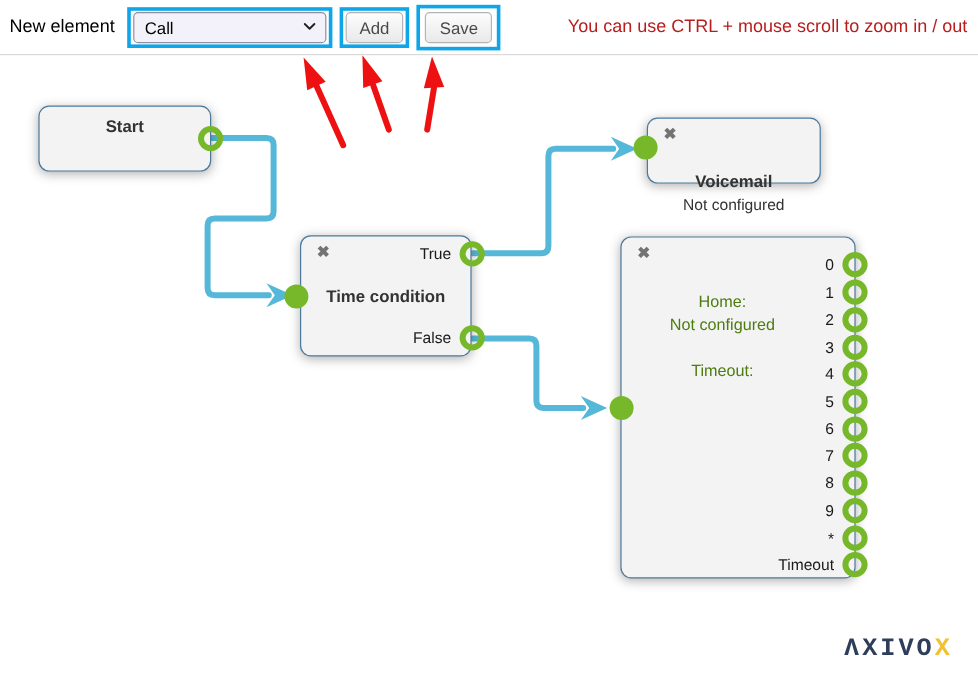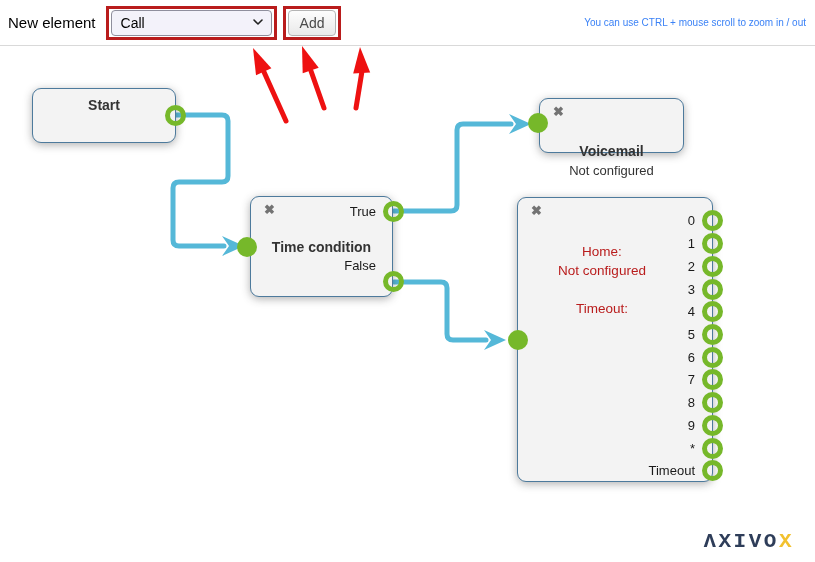--- a/index.html
+++ b/index.html
@@ -9,35 +9,35 @@
     background:#ffffff; font-family:"Liberation Sans", sans-serif;
   }
 
   
   .toolbar {
     position:relative; z-index:2; display:flex; align-items:center;
     height:46px; padding:16px 6px; background:#fff;
     border-bottom:1px solid #d9d9d9; gap:6px;
   }
   .toolbar .lbl { font-size:15px; color:#000; margin:0 4px 0 2px; white-space:nowrap; }
-  .redbox { border:3px solid #b91c1c; display:inline-flex; align-items:center; padding:1px 2px; background:transparent; }
+  .redbox { border:3px solid #0ea5e9; display:inline-flex; align-items:center; padding:1px 2px; background:transparent; }
   .selwrap { position:relative; display:inline-block; }
   select.elsel {
     -webkit-appearance:none; appearance:none;
     width:161px; height:26px; padding:2px 26px 2px 9px;
     font-family:"Liberation Sans",sans-serif; font-size:14px; color:#000;
     background:#f3f2fa; border:1px solid #8f8f9d; border-radius:4px;
   }
   .chev { position:absolute; right:8px; top:6px; pointer-events:none; line-height:0; }
   .btn {
     font-family:"Liberation Sans",sans-serif; font-size:14px; color:#4a4a4a;
     background:linear-gradient(#fdfdfd,#e9e9e9); border:1px solid #b4b4b4;
     border-radius:4px; padding:4px 11px; cursor:pointer;text-align:right;
   }
-  .hint { margin-left:auto; font-size:10px; color:#3b82f6; padding-right:3px; white-space:nowrap; }
+  .hint { margin-left:auto; font-size:15px; color:#b91c1c; padding-right:3px; white-space:nowrap; }
 
   
   .canvas { position:absolute; inset:0; z-index:1;border-radius:22px; }
   svg.layer { position:absolute; left:0; top:0; pointer-events:none; }
   #wires   { z-index:0; }
   #overlay { z-index:4; }
 
   .node {
     position:absolute; z-index:1;
     background:#f3f3f3; border:1.5px solid #4d7a9c; border-radius:9px;
@@ -57,21 +57,21 @@
   .dot { width:20px; height:20px; background:#76b82a; border-radius:50%; }
 
   .outlabel { position:absolute; right:16px; font-size:13px; color:#1a1a1a; }
 
   .vm-body { padding-top:6px; text-align:center;margin-top:37px; }
   .vm-body .title { line-height:19px; }
   .vm-status { font-size:13px; color:#333; line-height:19px; }
 
   .menu-center {
     position:absolute; left:0; right:26px; top:44px;
-    text-align:center; font-size:13.5px; color:#b91c1c; line-height:19px;
+    text-align:center; font-size:13.5px; color:#4d7c0f; line-height:19px;
   }
   .menu-center .spacer { height:19px; }
   .menu-ports { position:absolute; top:11.5px; right:-11px; }
   .port-row { display:flex; align-items:center; justify-content:flex-end; gap:7px; height:22.72px; }
   .port-label { font-size:13px; color:#1a1a1a; }
 
   
   .logo {
     position:absolute; right:21px; bottom:9px; z-index:1;
     font-size:21px; font-weight:bold; letter-spacing:2.5px; line-height:22px;font-family:Liberation Mono, monospace;
@@ -97,20 +97,23 @@
               <path d="M2 4 L6 8 L10 4" stroke="#222" stroke-width="1.6" fill="none" stroke-linecap="round" stroke-linejoin="round"></path>
             </svg>
         </span>
       </span>
     </span>
 
     <span class="redbox">
       <button class="btn">Add</button>
     </span>
 
+    <span class="redbox" style="padding:3px 4px;">
+      <button class="btn">Save</button>
+    </span>
 
     <span class="hint">You can use CTRL + mouse scroll to zoom in / out</span>
   </div>
 
   <div class="canvas">
 
     <svg id="wires" class="layer" width="815" height="562">
       <g stroke="#55b8d8" stroke-width="5" fill="none" stroke-linecap="round">
         <path d="M175,115 H222 Q228,115 228,121 V176 Q228,182 222,182 H179 Q173,182 173,188 V240 Q173,246 179,246 H224"></path>
         <path d="M394,211 H451 Q457,211 457,205 V130 Q457,124 463,124 H511"></path>
@@ -134,21 +137,21 @@
         <div class="title">Voicemail</div>
         <div class="vm-status">Not configured</div>
       </div>
       <span class="dot" style="left:-12px; top:14px;"></span>
     </div>
 
     <div class="node" style="left:250px; top:196px; width:143px; height:101px;">
       <span class="close">✖</span>
       <div class="title" style="position:absolute; left:0; right:0; top:42px;">Time condition</div>
       <span class="outlabel" style="top:7px;">True</span>
-      <span class="outlabel" style="top:61px;">False</span>
+      <span class="outlabel" style="top:77px;">False</span>
       <span class="ring abs" style="left:132px; top:4px;"></span>
       <span class="ring abs" style="left:132px; top:74px;"></span>
       <span class="dot" style="left:-14px; top:40px;"></span>
     </div>
 
     <div class="node" style="left:517px; top:197px; width:196px; height:285px;">
       <span class="close">✖</span>
 
       <div class="menu-center">
         <div>Home:</div>

